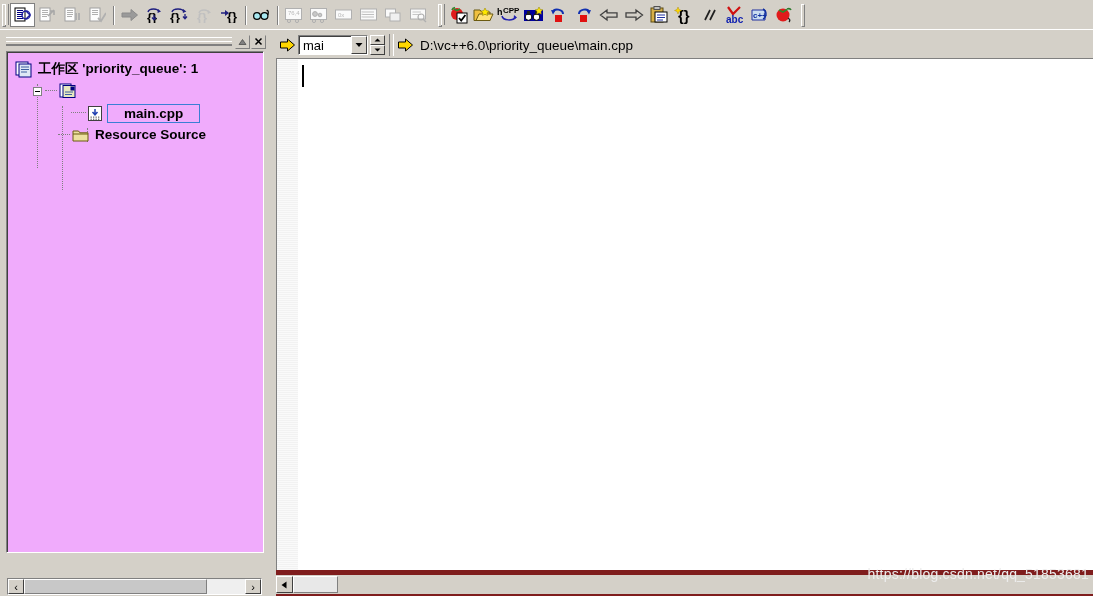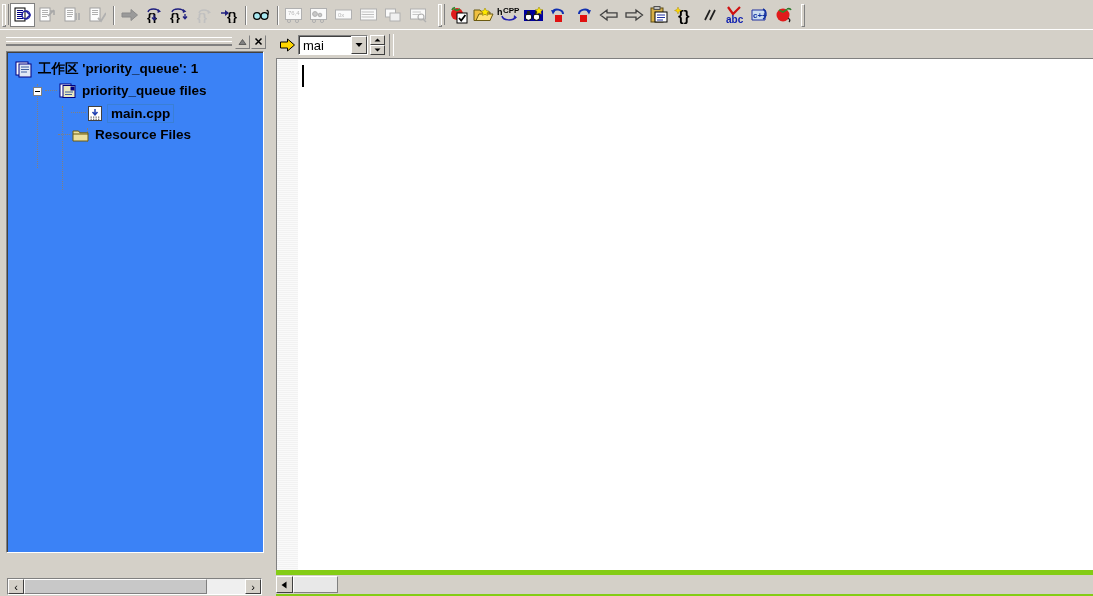--- a/index.html
+++ b/index.html
@@ -115,21 +115,21 @@
     border-bottom-color: #808080;
     background: #d4d0c8;
     display: flex; align-items: center; justify-content: center;
     margin-left: 1px;
     box-sizing: border-box;
   }
   .ws-tree-frame {
     position: absolute;
     left: 4px; top: 19px;
     width: 258px; height: 502px;
-    background: #3b82f6;
+    background: #f0abfc;
     border: 1px solid #808080;
     border-right-color: #ffffff;
     border-bottom-color: #ffffff;
     box-shadow: inset 1px 1px 0 #404040;
     box-sizing: border-box;
     overflow: hidden;
     text-align: center;
   }
   .tree {
     position: relative;
@@ -168,21 +168,21 @@
   .dotline {
     width: 12px; height: 1px;
     flex: 0 0 auto;
     border-top: 1px dotted #808080;
     margin-right: 2px;
   }
   .ticon { flex: 0 0 auto; margin-right: 5px; display: block; }
   .tlabel { flex: 0 0 auto; }
   .tlabel.selected {
     border: 1px solid #3a7fd5;
-    padding: 0 3px;
+    padding: 0 16px;
     margin-left: -1px;
     line-height: 17px;
   }
   .vline {
     position: absolute;
     width: 0; border-left: 1px dotted #808080;
   }
 
   
   .tree-hscroll {
@@ -214,21 +214,21 @@
     border-right-color: #808080;
     border-bottom-color: #808080;
     box-sizing: border-box;
   }
 
   
   .editor-wrap {
     position: absolute;
     left: 276px; top: 32px;
     width: 817px; height: 564px;
-    background: #84cc16;
+    background: #7f1d1d;
   }
   .ed-header {
     position: absolute;
     left: 0; top: 0;
     width: 817px; height: 26px;
     display: flex;
     align-items: center;
     background: #d4d0c8;
   }
   .combo-box {
@@ -694,21 +694,20 @@
           <div class="dotline"></div>
           <svg class="ticon" width="18" height="16" viewBox="0 0 18 16">
             <rect x="1" y="1" width="11" height="13" fill="#ffffff" stroke="#000080"></rect>
             <rect x="4" y="2.5" width="12" height="12" fill="#e8e8c0" stroke="#000080"></rect>
             <rect x="11.5" y="3.5" width="4" height="4" fill="#000080"></rect>
             <g stroke="#4060a0">
                 <line x1="6" y1="9" x2="14" y2="9"></line>
                 <line x1="6" y1="11.5" x2="13" y2="11.5"></line>
               </g>
           </svg>
-          <span class="tlabel">priority_queue files</span>
         </div>
 
 
         <div class="tnode">
           <div class="indent" style="width:56px;"></div>
           <div class="dotline" style="width:15px;"></div>
           <svg class="ticon" width="15" height="15" viewBox="0 0 15 15">
             <rect x="0.5" y="0.5" width="13" height="14" fill="#ffffff" stroke="#404040"></rect>
             <path d="M7 3 v5 M4.5 6 l2.5 2.8 l2.5 -2.8" stroke="#2040b0" stroke-width="1.5" fill="none"></path>
             <g fill="#707070">
@@ -726,21 +725,21 @@
         </div>
 
 
         <div class="tnode">
           <div class="indent" style="width:43px;"></div>
           <div class="dotline" style="width:12px;"></div>
           <svg class="ticon" width="18" height="15" viewBox="0 0 18 15">
             <path d="M1 13 V3 h5.5 l1.4 1.8 H16 V13 z" fill="#ece0a0" stroke="#6b5a10"></path>
             <path d="M1 6 H16" stroke="#6b5a10"></path>
           </svg>
-          <span class="tlabel">Resource Files</span>
+          <span class="tlabel">Resource Source</span>
         </div>
 
       </div>
     </div>
 
     <div class="tree-hscroll">
       <div class="sb-arrow">‹</div>
       <div class="sb-thumb" style="width:183px;"></div>
       <div class="sb-track"></div>
       <div class="sb-arrow">›</div>
@@ -768,33 +767,40 @@
               <path d="M3.5 0.5 L6.5 3.5 H0.5 z" fill="#000"></path>
             </svg>
         </div>
         <div class="spin-half">
           <svg width="7" height="4" viewBox="0 0 7 4">
               <path d="M3.5 3.5 L0.5 0.5 H6.5 z" fill="#000"></path>
             </svg>
         </div>
       </div>
       <div class="ed-sep"></div>
+      <div class="path-box">
+        <svg width="16" height="14" viewBox="0 0 16 14" style="flex:0 0 auto;">
+          <path d="M0.5 4 h7 V1 l7 6 l-7 6 V10 h-7 z" fill="#ffd700" stroke="#000" stroke-width="1"></path>
+        </svg>
+        <span class="path-text">D:\vc++6.0\priority_queue\main.cpp</span>
+      </div>
     </div>
 
     <div class="ed-body">
       <div class="ed-gutter"></div>
       <div class="ed-caret"></div>
 
     </div>
 
     <div class="ed-hscroll-row">
       <div class="ed-hs-arrow">
         <svg width="7" height="8" viewBox="0 0 7 8">
             <path d="M5.5 0.5 V7.5 L0.5 4 z" fill="#000"></path>
           </svg>
       </div>
       <div class="ed-hs-thumb"></div>
       <div class="ed-hs-track"></div>
     </div>
   </div>
 
+  <div class="watermark">https://blog.csdn.net/qq_51853681</div>
 
 </div>
 
 </body></html>

